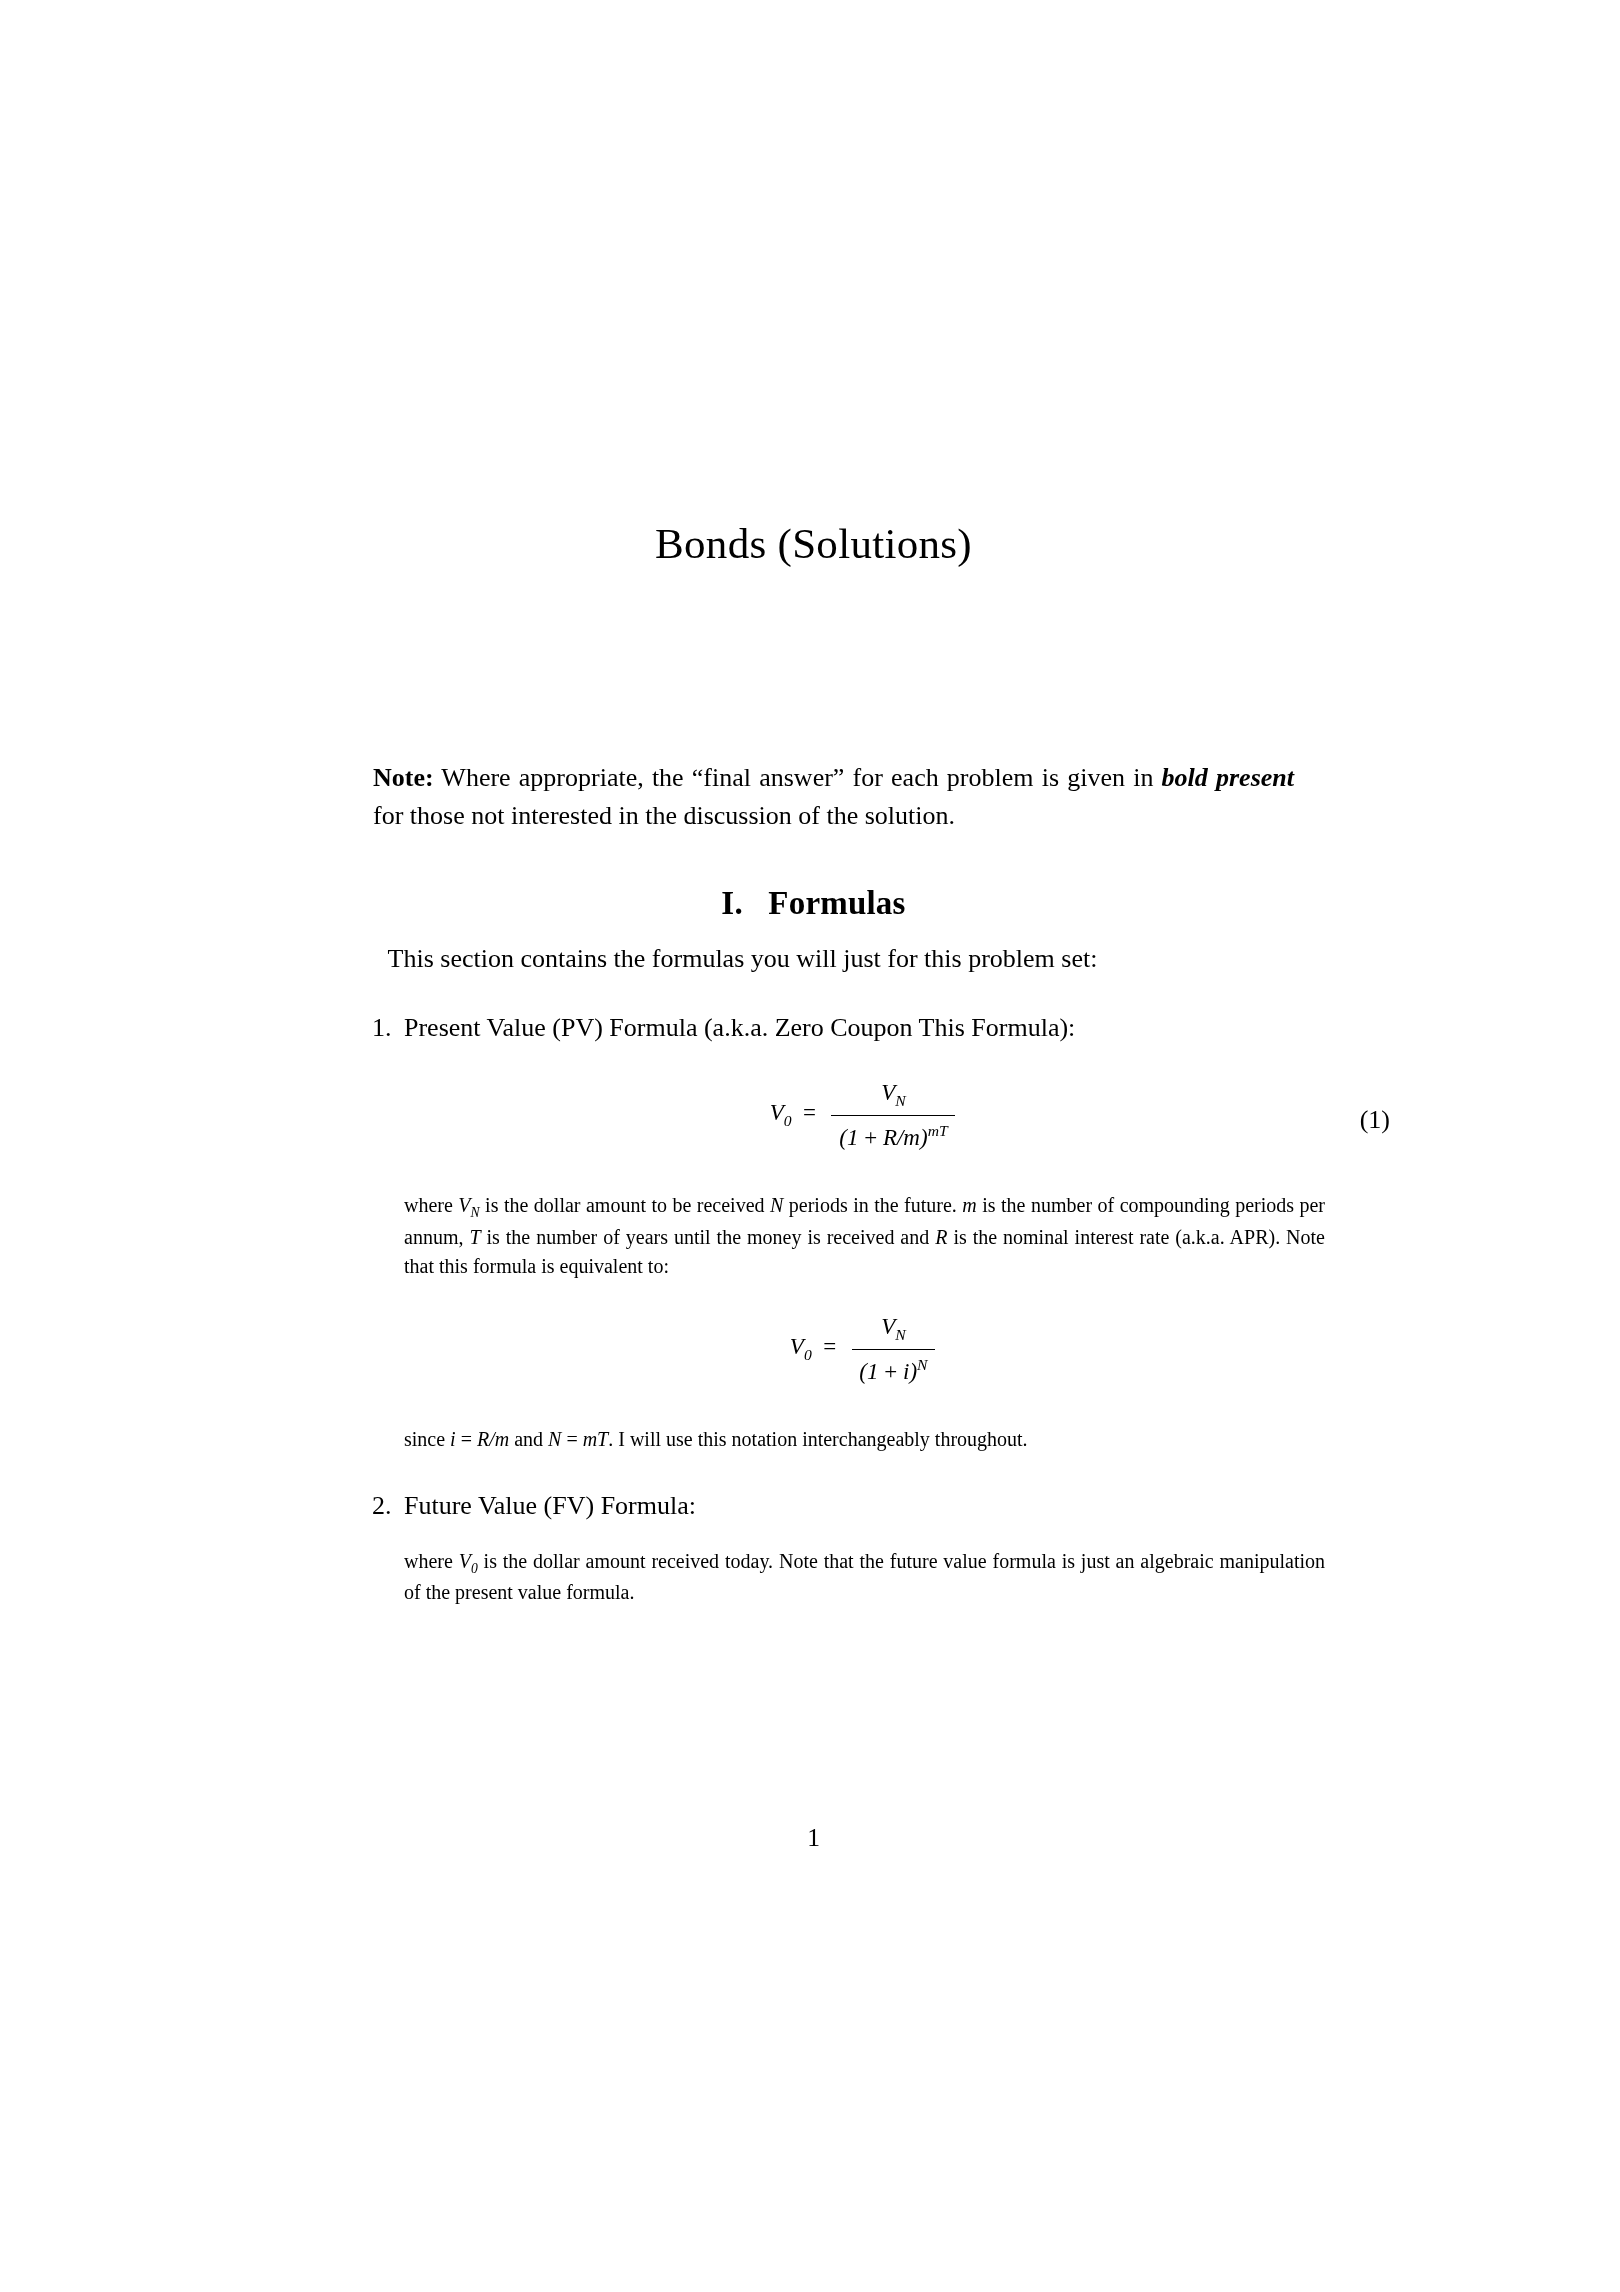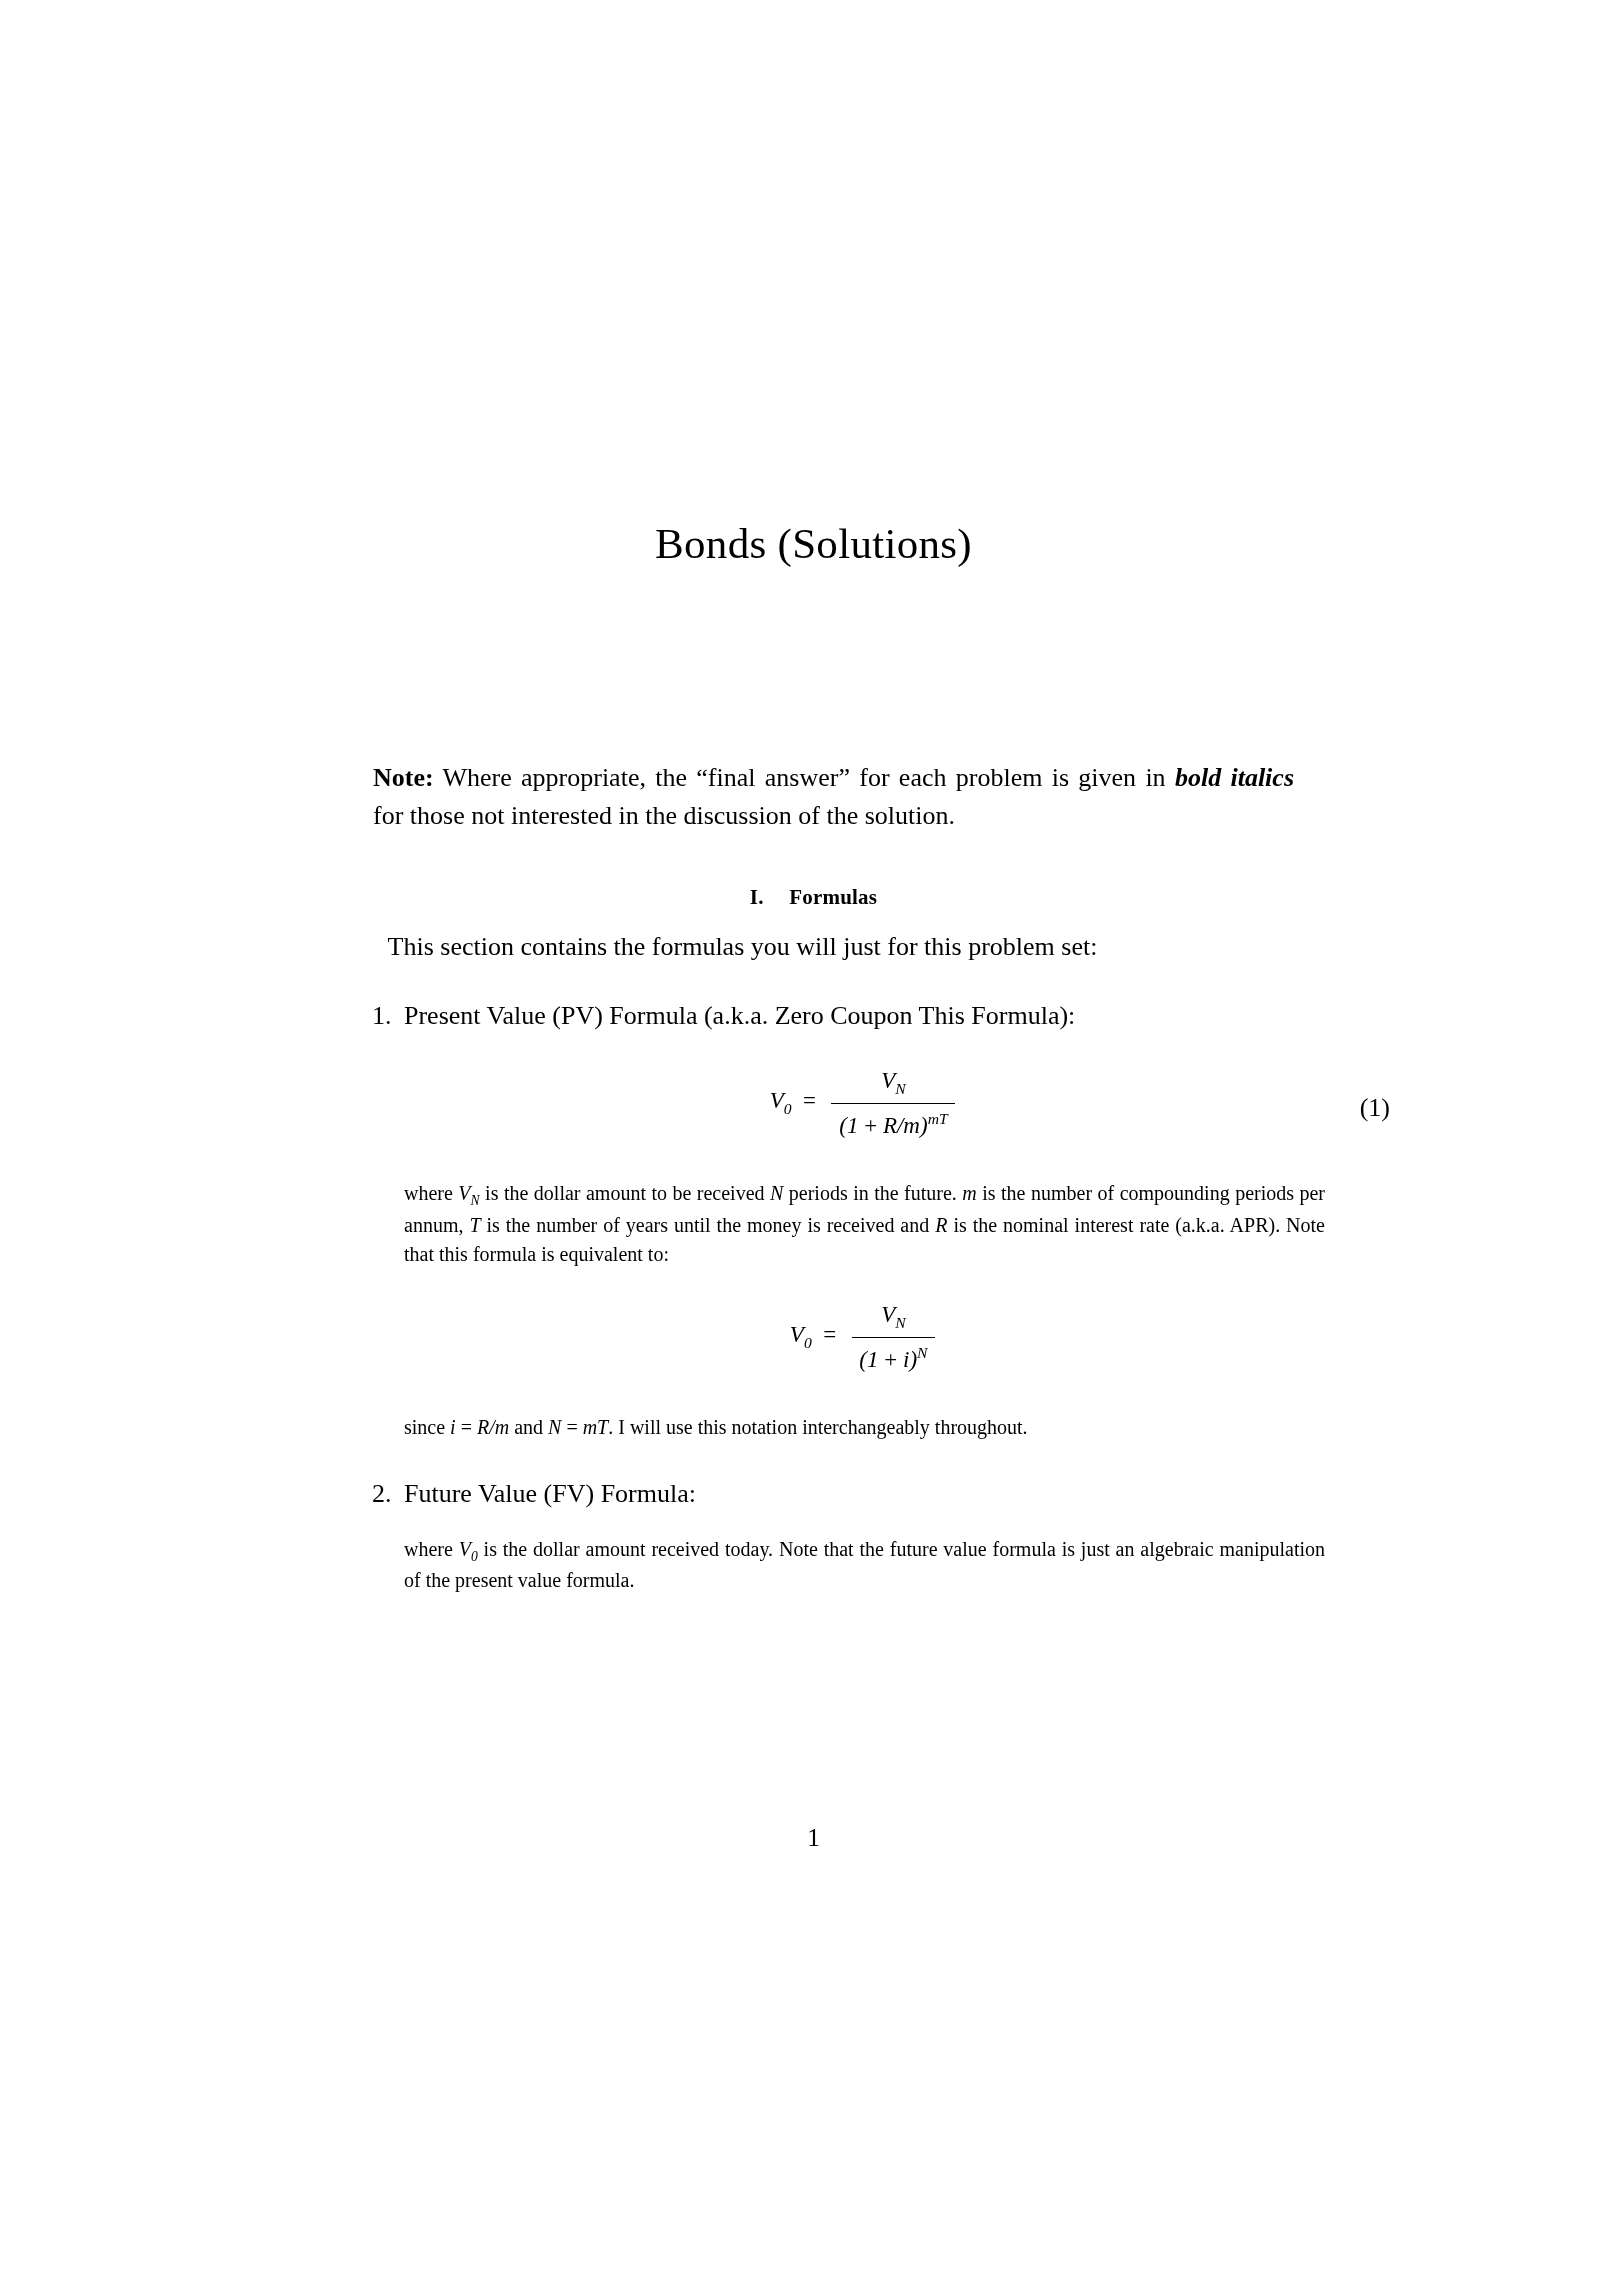--- a/index.html
+++ b/index.html
@@ -41,21 +41,21 @@
     font-size: 26px;
     line-height: 1.45;
     text-align: justify;
     text-justify: inter-word;
   }
   .note-block b { font-weight: 700; }
   .bolditalic { font-weight: 700; font-style: italic; }
 
   .section-head {
     text-align: center;
-    font-size: 21px;
+    font-size: 33px;
     font-weight: 700;
     margin-top: 51px;
     letter-spacing: 0.2px;
     font-family: Liberation Serif, serif;
   }
   .section-head .num { margin-right: 25.5px; }
 
   .section-intro {
     text-align: center;
     font-size: 26px;
@@ -156,21 +156,21 @@
 </style>
 </head>
 <body>
 
 <div class="page">
   <div class="content">
 
     <div class="doc-title">Bonds (Solutions)</div>
 
     <div class="note-block">
-      <b>Note:</b><span> Where appropriate, the “final answer” for each problem is given in </span><span class="bolditalic">bold italics</span><span> for those not interested in the discussion of the solution.</span>
+      <b>Note:</b><span> Where appropriate, the “final answer” for each problem is given in </span><span class="bolditalic">bold present</span><span> for those not interested in the discussion of the solution.</span>
     </div>
 
     <div class="section-head">
       <span class="num">I.</span><span>Formulas</span>
     </div>
 
     <div class="section-intro">This section contains the formulas you will just for this problem set:</div>
 
     <ol class="formula-list">
 

